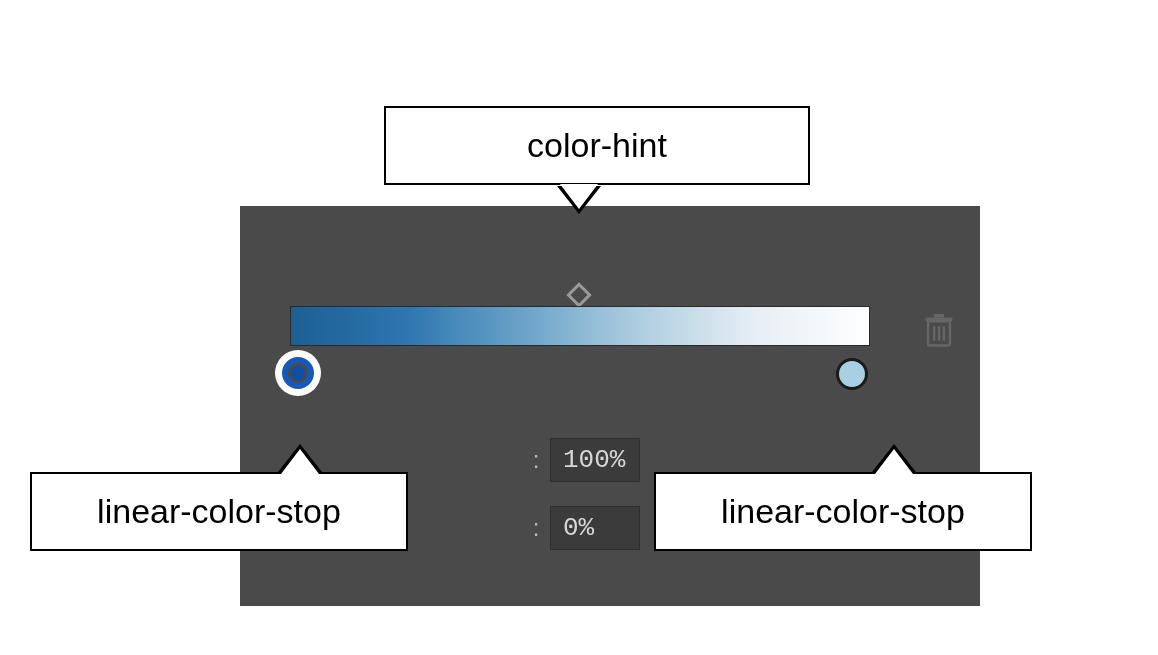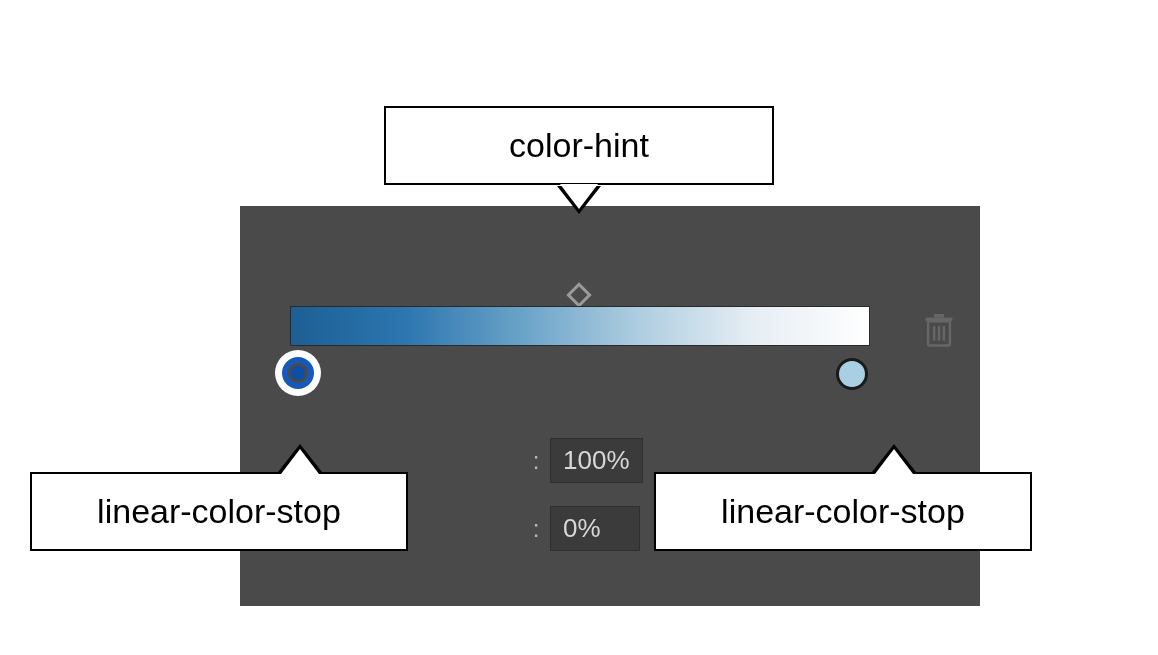--- a/index.html
+++ b/index.html
@@ -115,34 +115,35 @@
       letter-spacing: 0.5px;
     }
     .input-box {
       background: #3b3b3b;
       border: 1px solid #2f2f2f;
       color: #d7d7d7;
       font-size: 26px;
       padding: 6px 12px;
       min-width: 90px;
       display: inline-block;
+      font-family: Liberation Mono, monospace;
     }
     .callout {
       position: absolute;
       background: #ffffff;
       border: 2px solid #000000;
       padding: 18px 26px;
       font-size: 34px;
       color: #000;
       white-space: nowrap;
     }
     .callout-top {
       left: 384px;
       top: 106px;
-      width: 390px;
+      width: 426px;
       text-align: center;
     }
     .callout-bl {
       left: 30px;
       top: 472px;
       width: 378px;
       text-align: center;
     }
     .callout-br {
       left: 654px;

